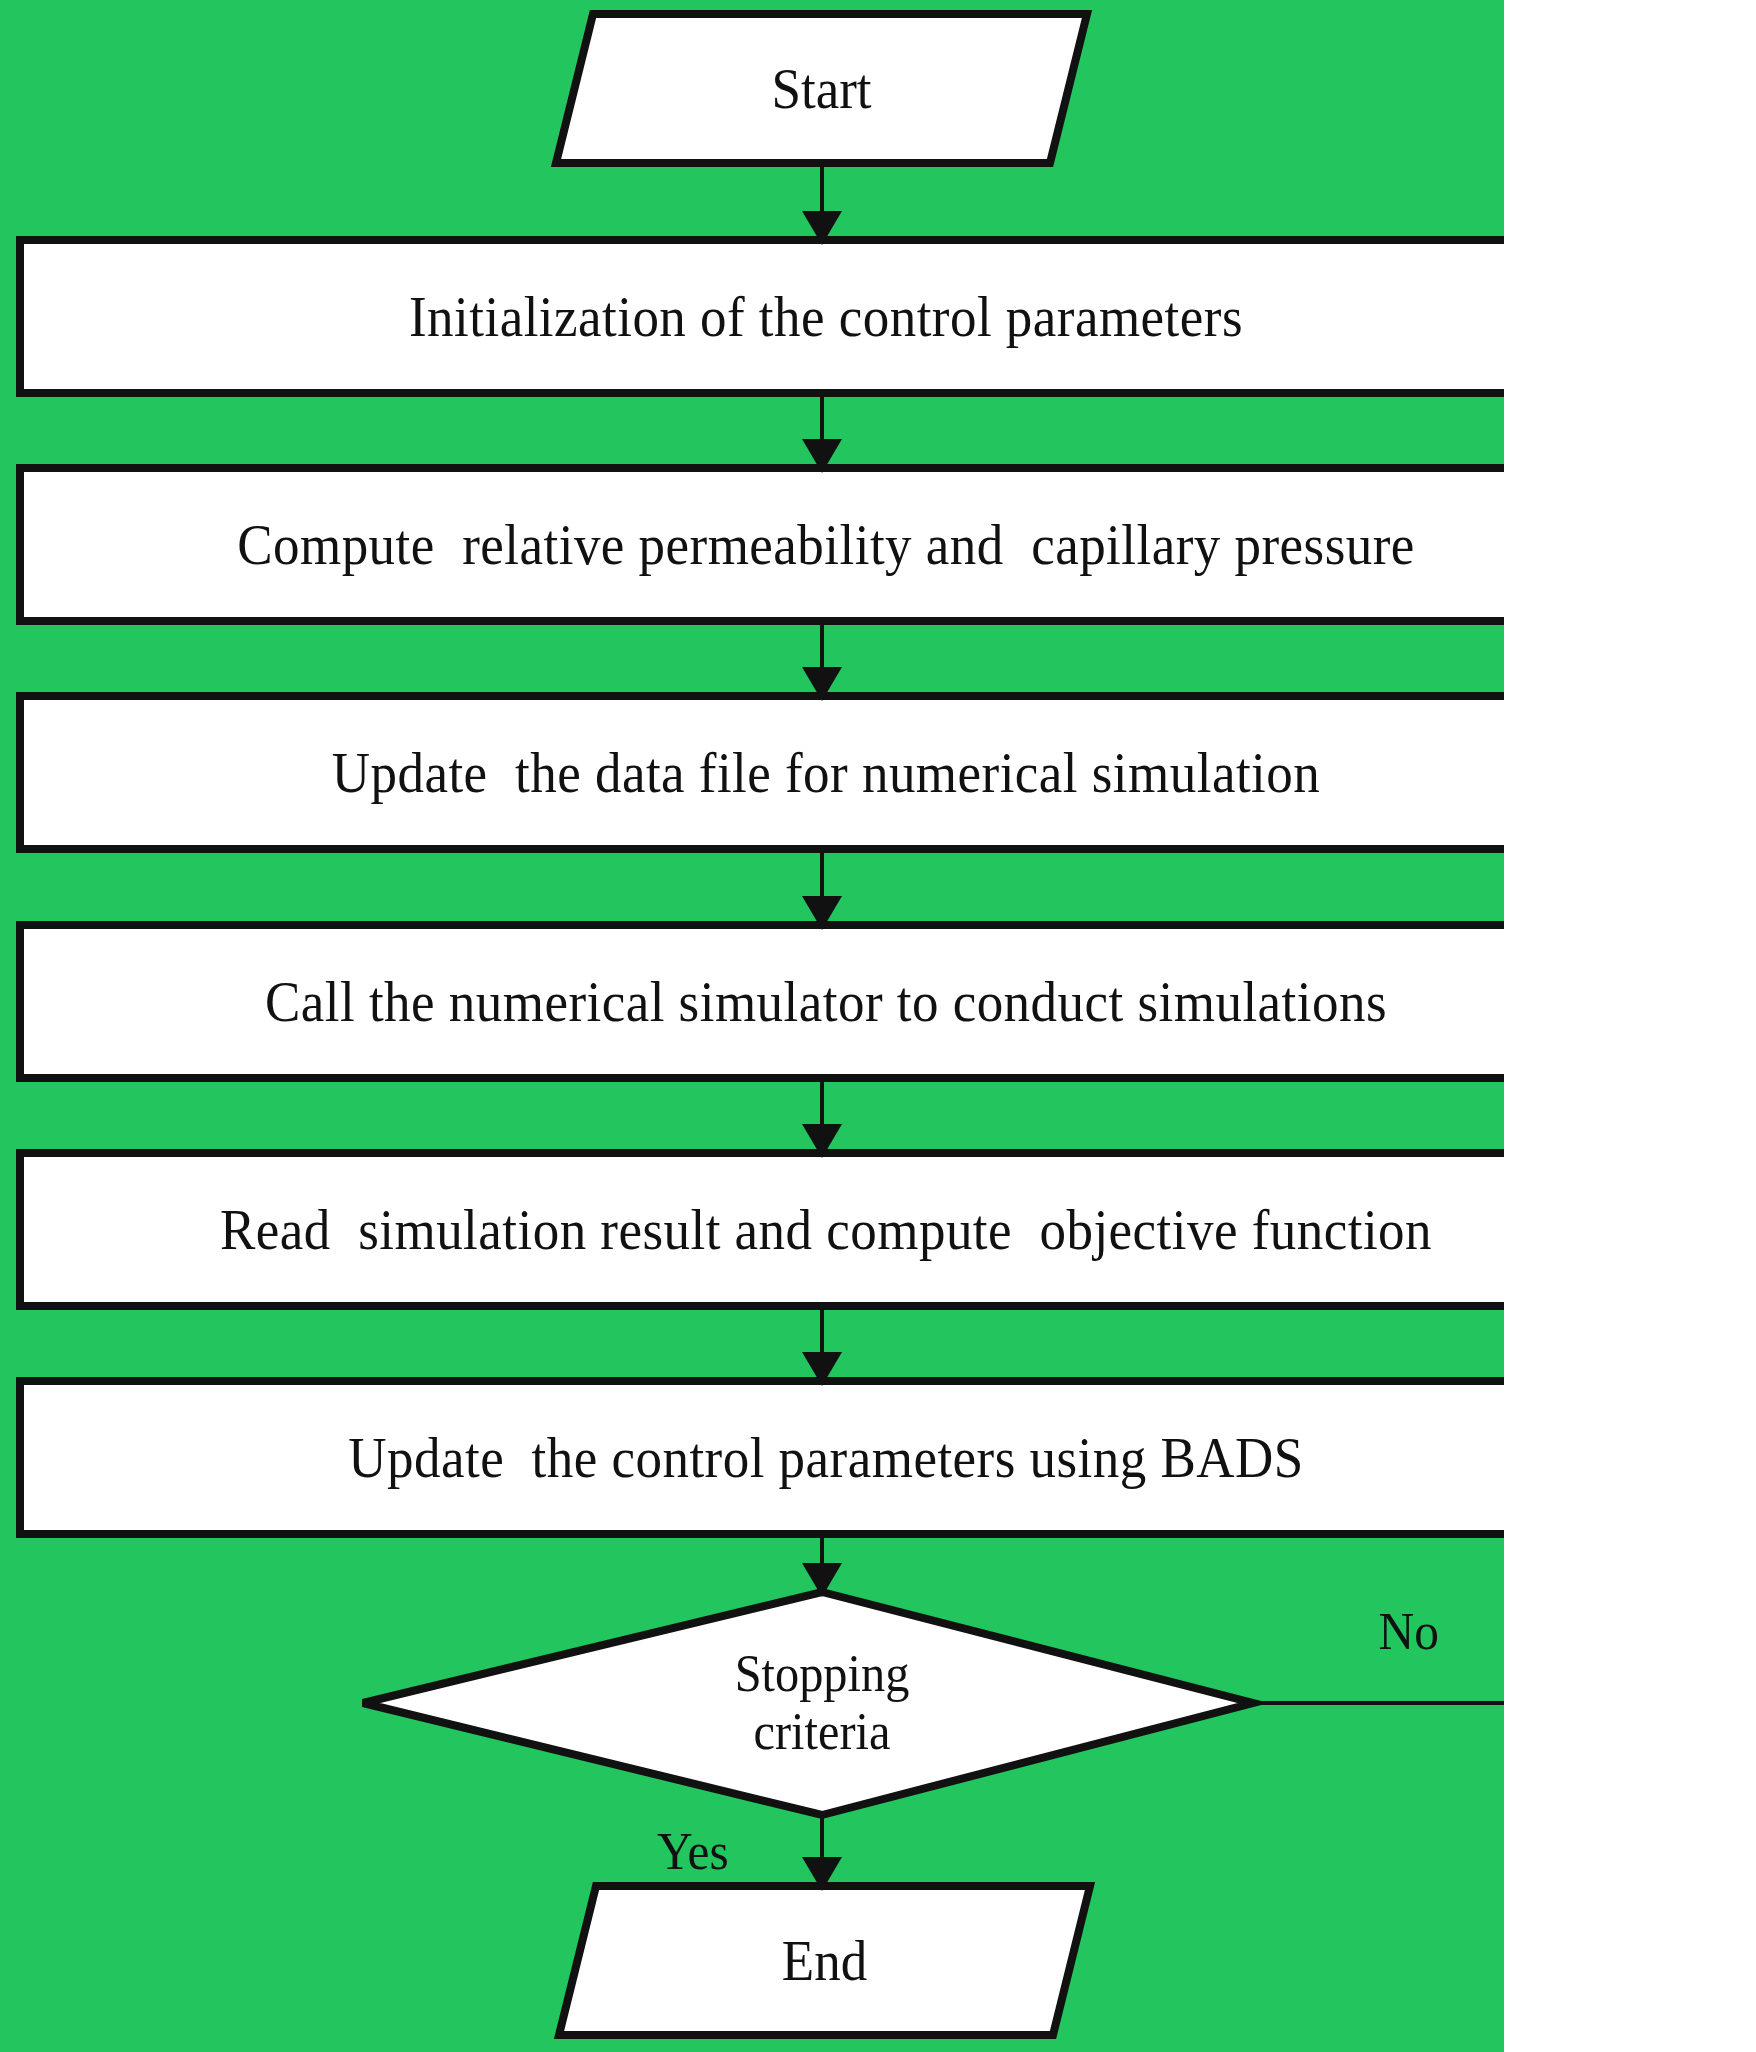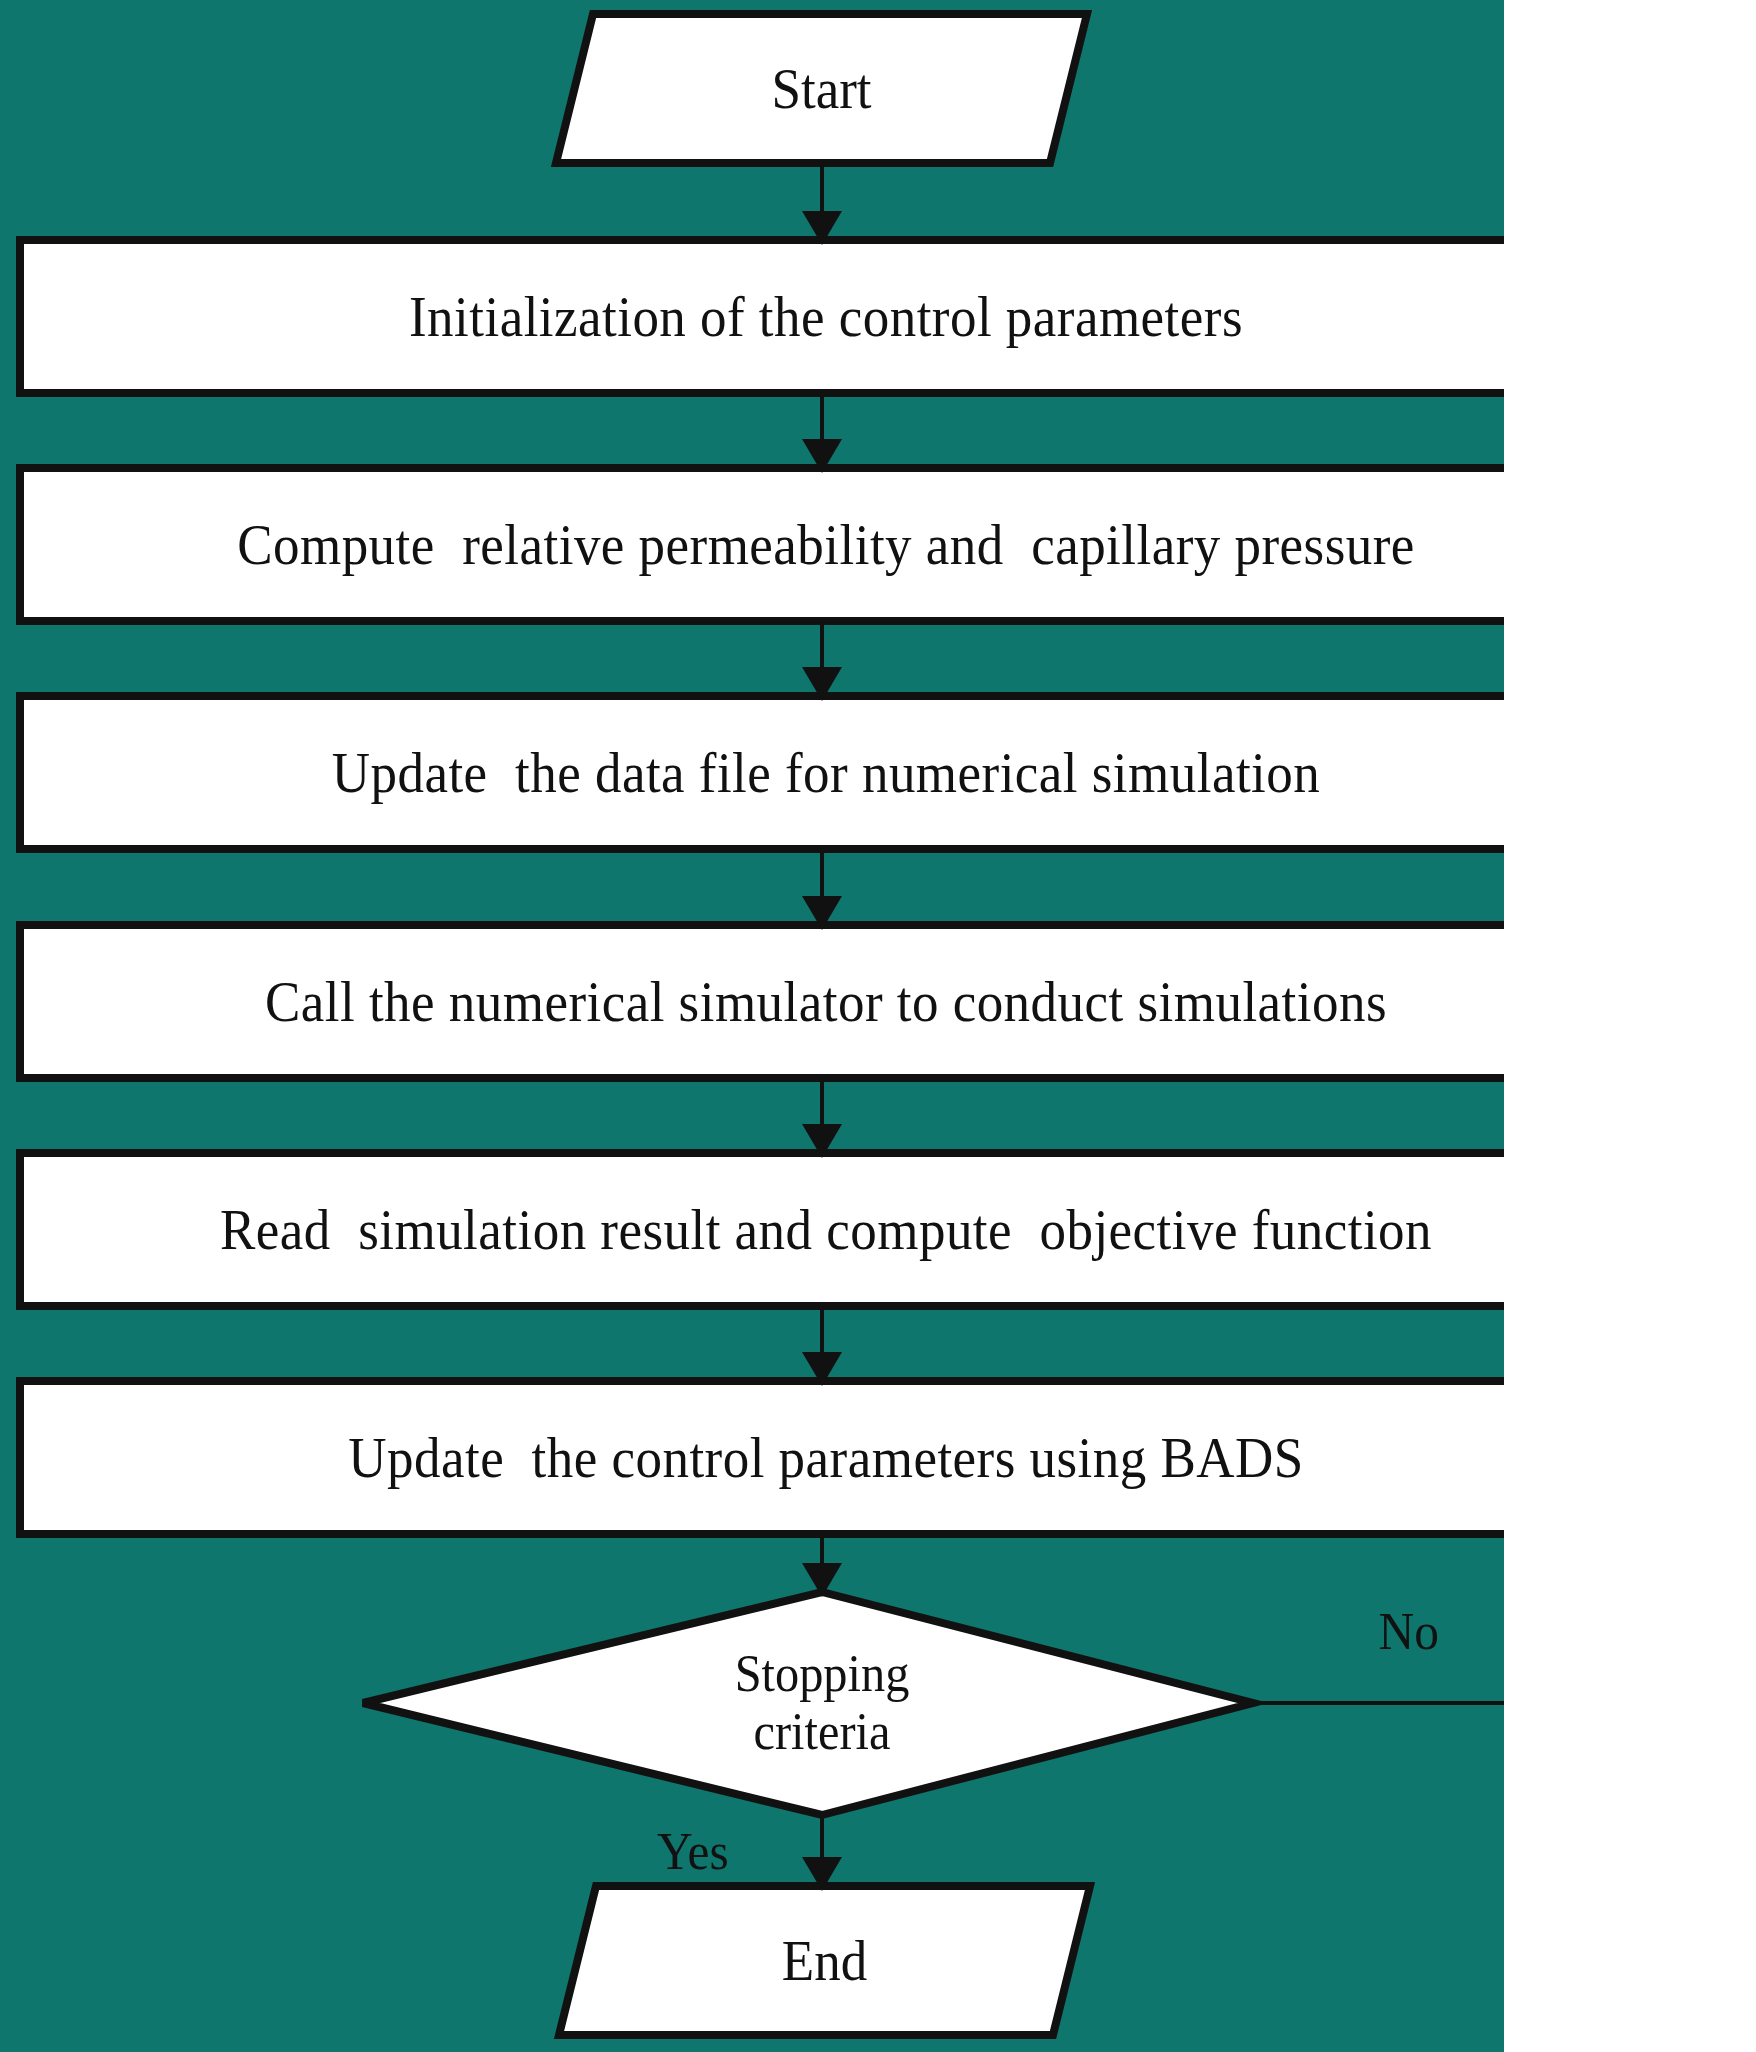--- a/index.html
+++ b/index.html
@@ -8,21 +8,21 @@
     padding: 0;
     background: #ffffff;
   }
   body {
     font-family: "Liberation Serif", "DejaVu Serif", serif;
   }
   #canvas {
     position: relative;
     width: 1504px;
     height: 2052px;
-    background: #0f766e;
+    background: #22c55e;
     overflow: hidden;
   }
   #flow-svg {
     position: absolute;
     top: 0;
     left: 0;
     width: 1756px;
     height: 2052px;
   }
   .node-label {

